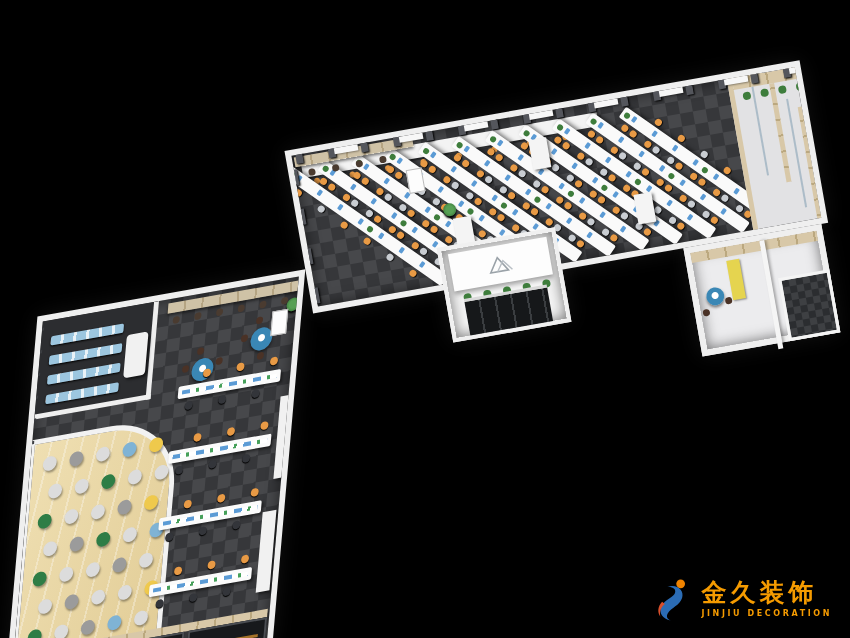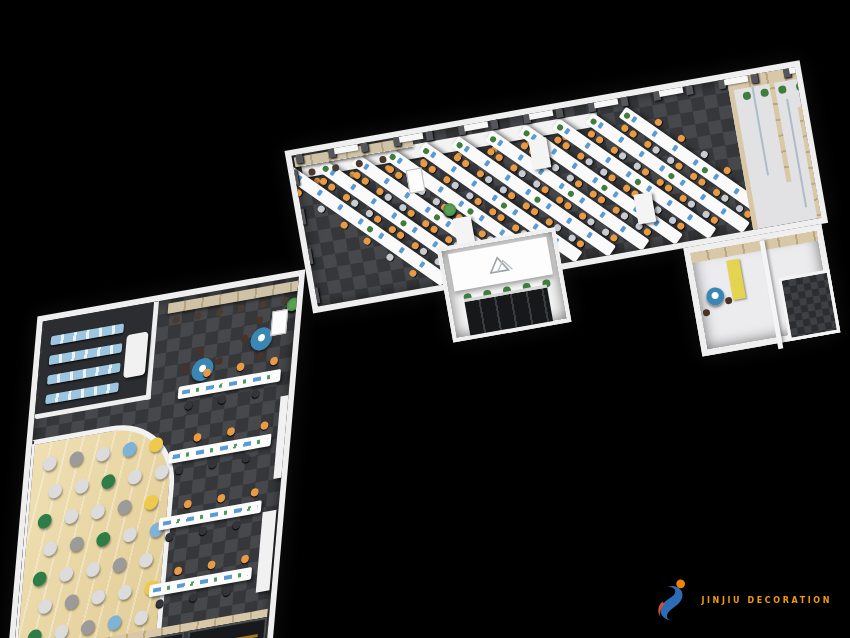--- a/index.html
+++ b/index.html
@@ -587,16 +587,17 @@
     <div></div>
   </div>
 
   <div id="watermark">
     <svg width="38" height="46" viewBox="0 0 40 48">
       <circle cx="27" cy="8" r="4.6" fill="#F08300"></circle>
       <path d="M13 11 C24 8 31 15 28.5 23 C26 31 17 33 13.5 39 C11.5 42.4 13 45.5 16.5 46.5 C8 45.5 3.5 38.5 6.8 31.2 C10.2 24 20.5 22.5 21.3 16.5 C21.8 12.6 17.5 11 13 11 Z" fill="#2B6CB5"></path>
       <path d="M7.5 27 C3 31.5 2.2 38 5.6 42.6 C4.4 37 6.8 31.6 10.4 29.2 Z" fill="#D94F2B"></path>
     </svg>
     <div id="wm-text">
+      <span id="wm-cn">金久装饰</span>
       <span id="wm-en">JINJIU DECORATION</span>
     </div>
   </div>
 </div>
 
 </body></html>

